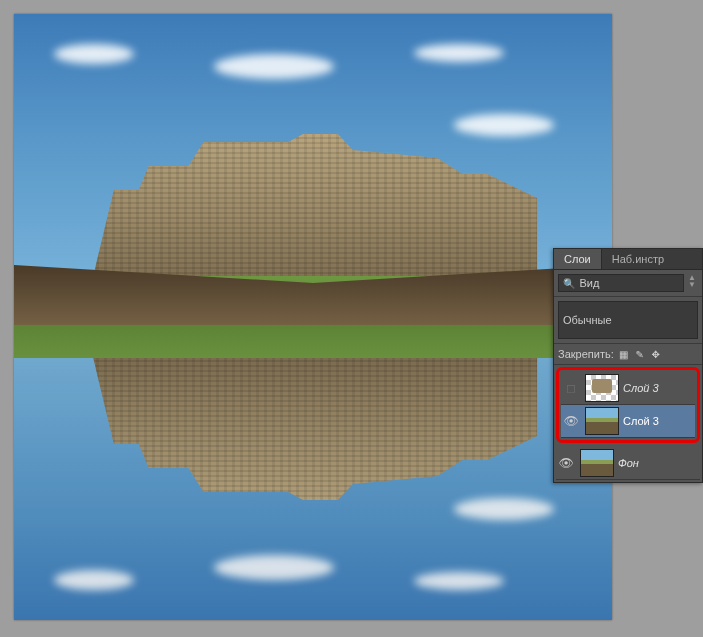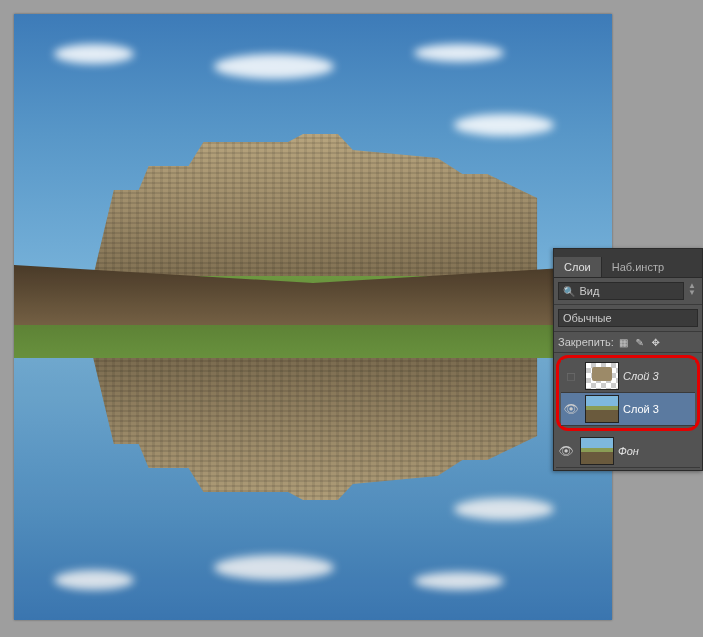--- a/index.html
+++ b/index.html
@@ -20,35 +20,35 @@
 
 .rock-green { position: absolute; left: 0; right: 0; top: 262px; height: 60px; background: linear-gradient(180deg, #6d9840 0%, #5a7e33 100%); }
 .rock { position: absolute; left: 0; right: 0; top: 295px; height: 60px; background: linear-gradient(180deg, #7a6547 0%, #4d3d2a 100%); clip-path: polygon(0 0, 100% 0, 100% 100%, 50% 70%, 0 100%); }
 
 .reflection { position: absolute; left: 0; right: 0; top: 50%; height: 50%; transform: scaleY(-1); filter: blur(0.5px) brightness(0.95); }
 .reflection .sky { height: 100%; }
 .reflection .castle-wrap { top: 70px; height: 210px; }
 
 .panel { position: absolute; right: 0; top: 248px; width: 150px; background: #535353; border: 1px solid #2a2a2a; box-shadow: -1px 1px 4px rgba(0,0,0,0.4); }
 .panel-tabs { display: flex; background: #3a3a3a; border-bottom: 1px solid #2a2a2a; }
-.panel-tab { padding: 4px 10px; color: #b0b0b0; cursor: pointer; margin-top: 8px; }
+.panel-tab { padding: 4px 10px; color: #b0b0b0; cursor: pointer; }
 .panel-tab.active { background: #535353; color: #e0e0e0; border-right: 1px solid #2a2a2a; }
 
 .filter-row { display: flex; padding: 4px; border-bottom: 1px solid #3a3a3a; }
 .filter-input { flex: 1; background: #3a3a3a; border: 1px solid #2a2a2a; color: #ccc; padding: 2px 4px; display: flex; align-items: center; gap: 4px; }
 .filter-input .search { font-size: 10px; }
 .arrows { width: 12px; margin-left: 2px; color: #999; text-align: center; line-height: 7px; font-size: 8px; }
 
 .blend-row { padding: 4px; border-bottom: 1px solid #3a3a3a; }
-.blend-select { width: 100%; background: #3a3a3a; border: 1px solid #2a2a2a; color: #ccc; padding: 2px 4px; }
+.blend-select { width: 100%; background: #3a3a3a; border: 1px solid #2a2a2a; color: #ccc; padding: 12px 4px; }
 
 .lock-row { display: flex; align-items: center; gap: 4px; padding: 4px; color: #ccc; border-bottom: 1px solid #3a3a3a; }
 .lock-icon { width: 12px; height: 12px; display: inline-flex; align-items: center; justify-content: center; font-size: 10px; }
 
-.highlight-box { margin: 2px; border: 3px solid #e30000; border-radius: 12px; padding: 2px; }
+.highlight-box { margin: 2px; border: 3px solid #e30000; border-radius: 6px; padding: 2px; }
 
 .layer-row { display: flex; align-items: center; background: #535353; border-bottom: 1px solid #3a3a3a; padding: 2px 0; }
 .layer-row.selected { background: #5b7aa0; }
 .eye-col { width: 20px; text-align: center; color: #ccc; font-size: 12px; }
 .thumb { width: 34px; height: 28px; border: 1px solid #222; margin: 0 4px; position: relative; overflow: hidden; }
 .thumb.checker { background: repeating-conic-gradient(#ccc 0 25%, #fff 0 50%) 0 0/10px 10px; }
 .thumb .mini-castle { position: absolute; inset: 0; background: linear-gradient(180deg, #7eb8dd 0 40%, #8a9d55 40% 55%, #6a5a3d 55% 100%); }
 .thumb .mini-blob { position: absolute; left: 6px; top: 4px; width: 20px; height: 14px; background: #9c8a68; border-radius: 2px; }
 .layer-name { color: #e0e0e0; font-style: italic; flex: 1; }
 .layer-row.selected .layer-name { color: #fff; font-style: normal; }

